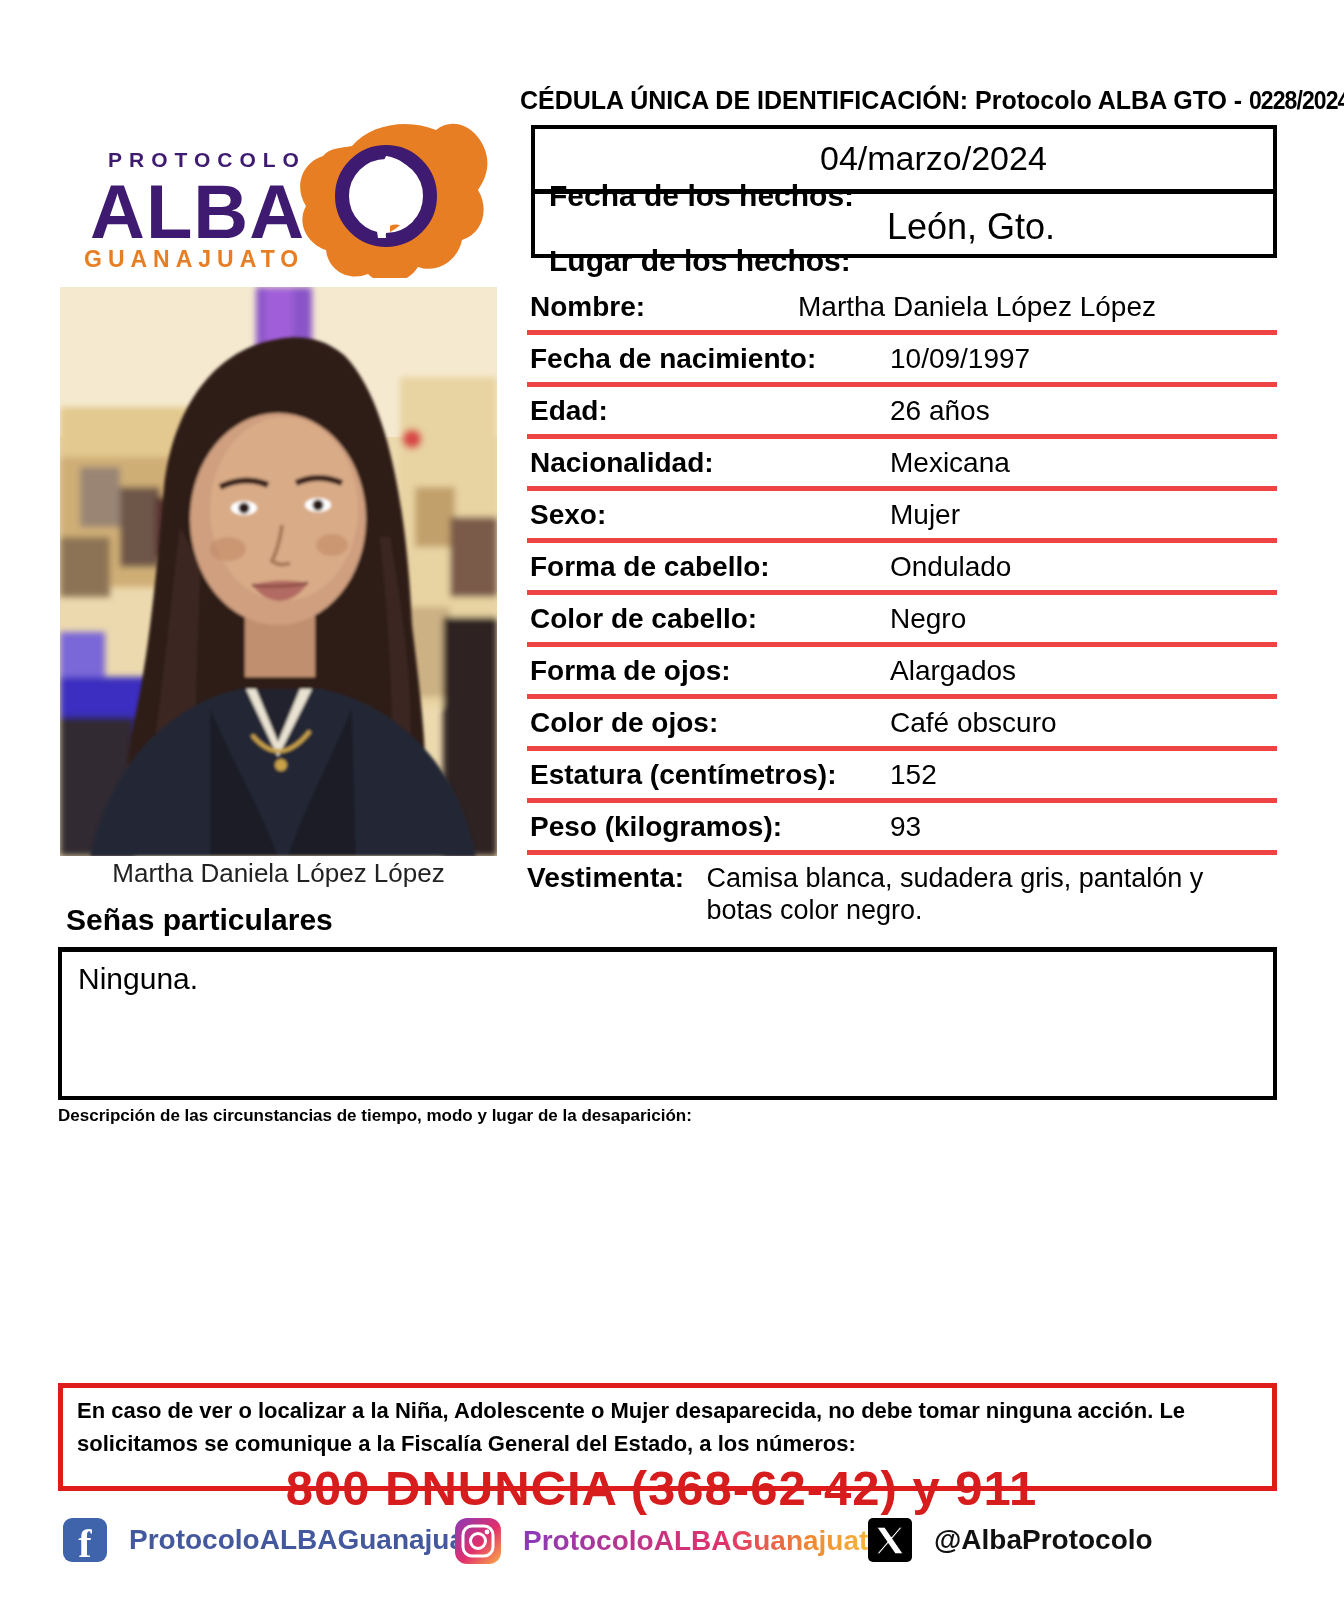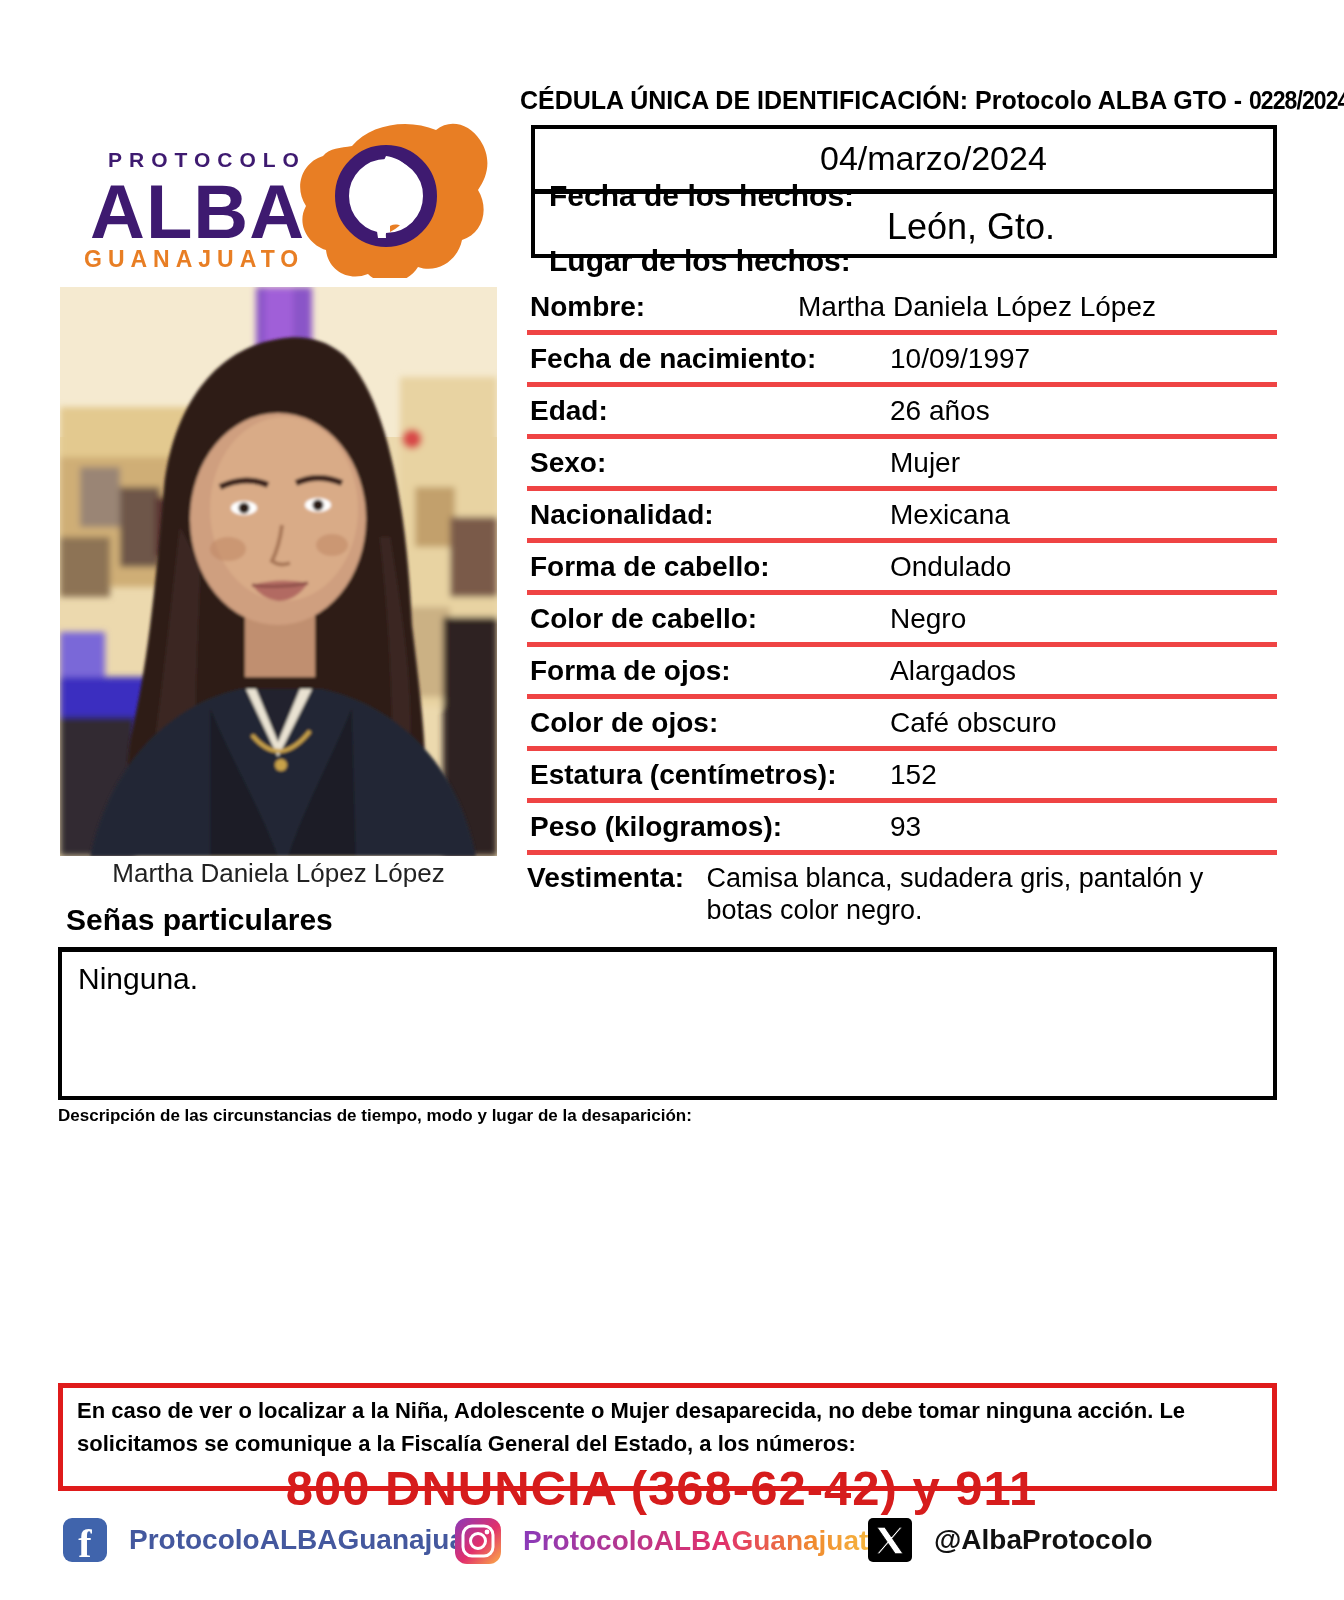--- a/index.html
+++ b/index.html
@@ -184,26 +184,26 @@
     </div>
     <div class="frow">
       <span class="flabel">Fecha de nacimiento:</span>
       <span class="fval">10/09/1997</span>
     </div>
     <div class="frow">
       <span class="flabel">Edad:</span>
       <span class="fval">26 años</span>
     </div>
     <div class="frow">
+      <span class="flabel">Nacionalidad:</span>
+      <span class="fval">Mexicana</span>
+    </div>
+    <div class="frow">
       <span class="flabel">Sexo:</span>
       <span class="fval">Mujer</span>
-    </div>
-    <div class="frow">
-      <span class="flabel">Nacionalidad:</span>
-      <span class="fval">Mexicana</span>
     </div>
     <div class="frow">
       <span class="flabel">Forma de cabello:</span>
       <span class="fval">Ondulado</span>
     </div>
     <div class="frow">
       <span class="flabel">Color de cabello:</span>
       <span class="fval">Negro</span>
     </div>
     <div class="frow">

